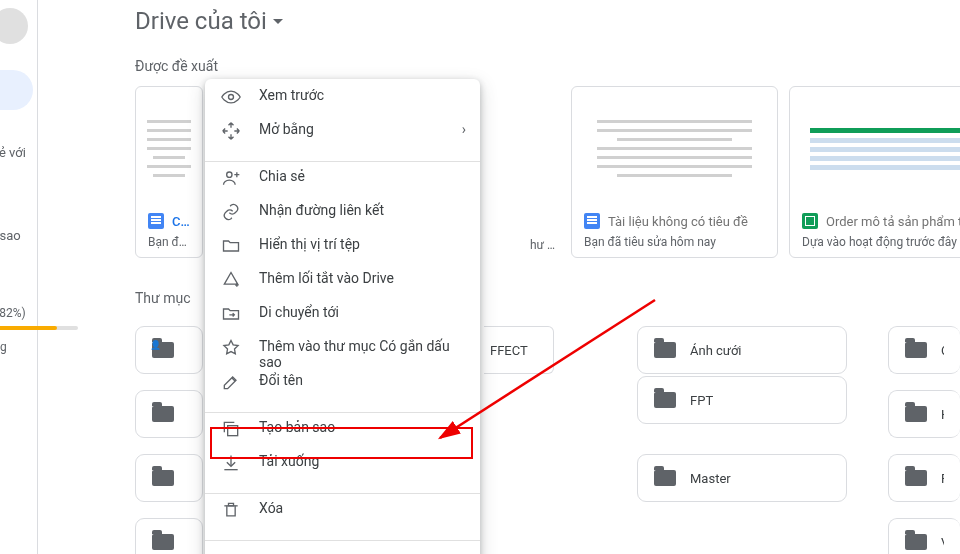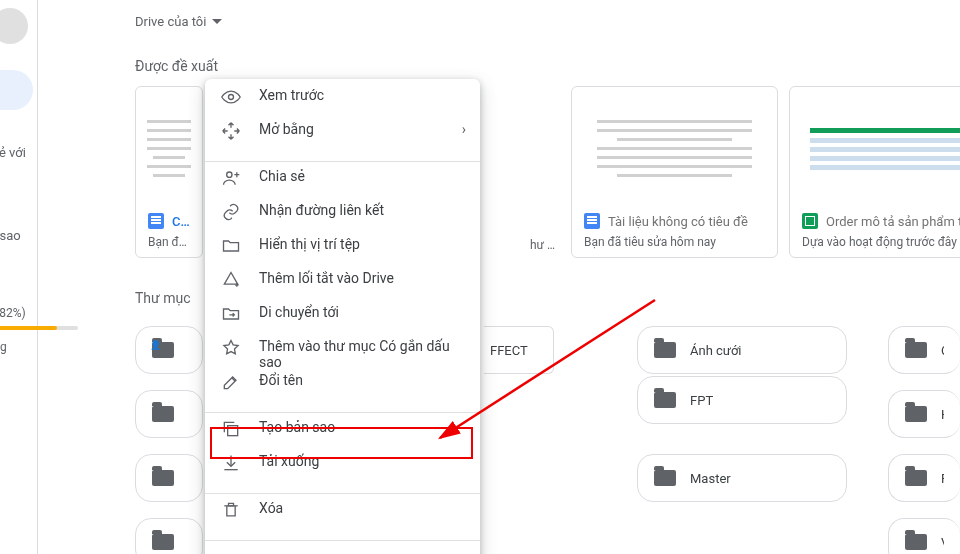--- a/index.html
+++ b/index.html
@@ -8,41 +8,41 @@
 
 .sidebar { position:absolute; left:0; top:0; width:38px; height:554px; border-right:1px solid #dadce0; }
 .sidebar .avatar { position:absolute; left:-8px; top:8px; width:36px; height:36px; border-radius:50%; background:#e0e0e0; }
 .sidebar .nav-item { position:absolute; left:-28px; right:4px; height:40px; display:flex; align-items:center; padding-left:10px; border-radius:0 20px 20px 0; font-size:13px; color:#5f6368; }
 .sidebar .nav-item.active { background:#e8f0fe; color:#1a73e8; }
 .sidebar .storage-label { position:absolute; left:-40px; font-size:12px; color:#5f6368; }
 .sidebar .bar { position:absolute; left:-40px; width:118px; height:4px; background:#e0e0e0; border-radius:2px; }
 .sidebar .bar .fill { width:82%; height:100%; background:#f9ab00; border-radius:2px; }
 
 
-.bc-row { position:absolute; left:135px; top:6px; height:30px; display:flex; align-items:center; gap:6px; font-size:13px; color:#5f6368; }
+.bc-row { position:absolute; left:135px; top:6px; height:30px; display:flex; align-items:center; gap:6px; font-size:24px; color:#5f6368; }
 .tri-down { display:inline-block; width:0; height:0; border-left:5px solid transparent; border-right:5px solid transparent; border-top:5px solid #5f6368; }
 
 .section-label { position:absolute; font-size:14px; color:#5f6368; }
 
 
 .card { position:absolute; border:1px solid #dadce0; border-radius:6px; background:#fff; width:207px; height:172px; }
 .thumb { height:110px; background:#fff; margin:6px; border-radius:3px; overflow:hidden; display:flex; flex-direction:column; align-items:center; justify-content:center; }
 .txtlines { width:80%; height:3px; background:#d0d0d0; margin:3px 0; }
 .txtlines.s { width:60%; }
 .card-title-row { display:flex; align-items:center; gap:8px; padding:4px 12px; }
 .card-title { font-size:13px; color:#737373; white-space:nowrap; overflow:hidden; text-overflow:ellipsis; }
 .card-sub { padding:2px 12px 8px; font-size:12px; color:#5f6368; white-space:nowrap; overflow:hidden; text-overflow:ellipsis; }
 
 .doc-icon { width:16px; height:16px; background:#4285f4; border-radius:2px; position:relative; flex:0 0 16px; }
 .doc-icon::after { content:''; position:absolute; left:3px; top:3px; right:3px; height:2px; background:#fff; box-shadow:0 3px 0 #fff, 0 6px 0 #fff; }
 .sheet-icon { width:16px; height:16px; background:#0f9d58; border-radius:2px; position:relative; flex:0 0 16px; }
 .sheet-icon::after { content:''; position:absolute; left:3px; top:3px; right:3px; bottom:3px; border:1px solid #fff; }
 
 
-.folder { position:absolute; border:1px solid #dadce0; border-radius:16px; height:48px; display:flex; align-items:center; gap:14px; padding:0 16px; width:210px; }
+.folder { position:absolute; border:1px solid #dadce0; border-radius:9px; height:48px; display:flex; align-items:center; gap:14px; padding:0 16px; width:210px; }
 .folder-icon { width:22px; height:16px; background:#5f6368; border-radius:2px; position:relative; flex:0 0 22px; }
 .folder-icon::before { content:''; position:absolute; left:0; top:-4px; width:10px; height:4px; background:#5f6368; border-radius:2px 2px 0 0; }
 .folder-icon.shared::after { content:'👤'; position:absolute; left:-2px; top:-2px; font-size:9px; color:#fff; }
 .folder .label { font-size:13px; color:#3c4043; white-space:nowrap; overflow:hidden; text-overflow:ellipsis; }
 
 
 .ctx-menu { position:absolute; left:205px; top:79px; width:275px; background:#fff; border-radius:6px; box-shadow:0 2px 6px rgba(60,64,67,.3), 0 6px 18px rgba(60,64,67,.22); padding:8px 0; z-index:10; }
 .ctx-item { height:34px; display:flex; align-items:flex-start; gap:18px; padding:0 16px; font-size:14px; color:#3c4043; position:relative; }
 .ctx-item .chev { position:absolute; right:14px; color:#5f6368; font-size:14px; }
 .ctx-sep { height:1px; background:#e0e0e0; margin:6px 0; }

